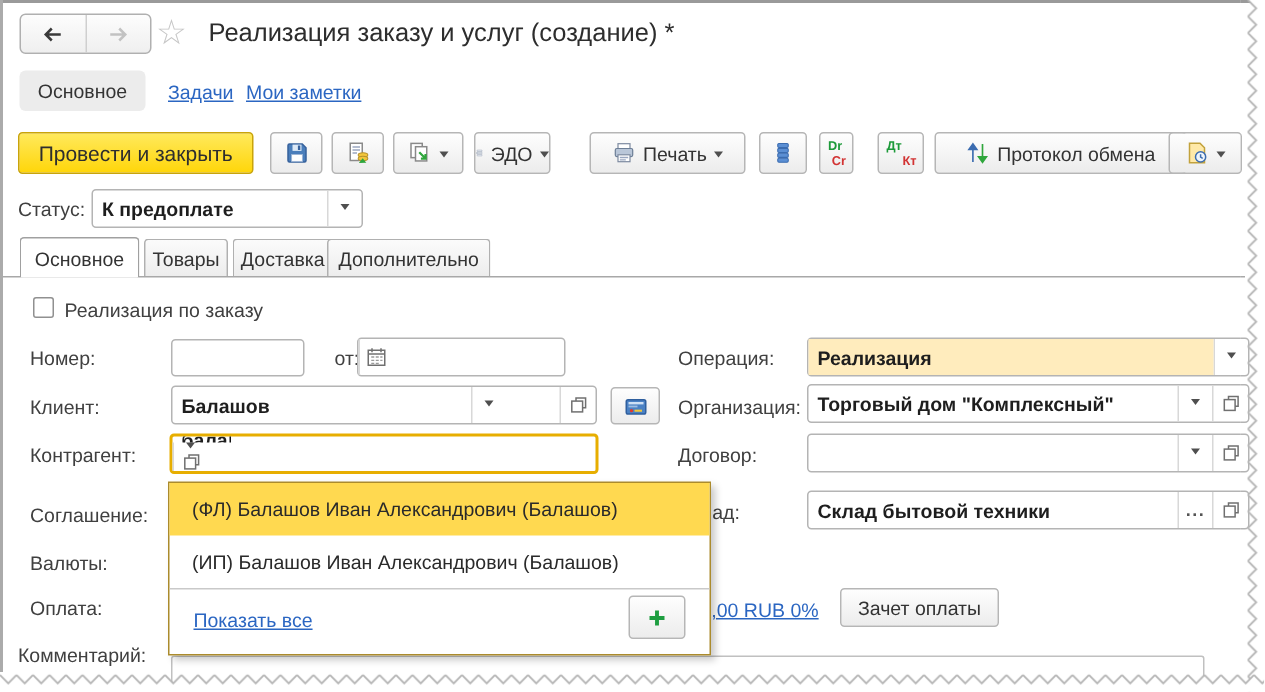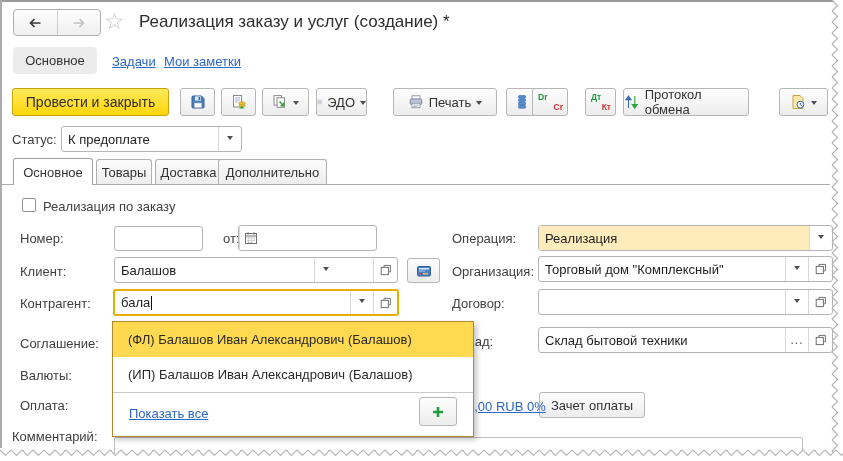--- a/index.html
+++ b/index.html
@@ -28,21 +28,21 @@
       font-size:14px;color:#2e2e2e;}
   .tri{width:0;height:0;border:3.5px solid transparent;border-top:4.5px solid #4f4f4f;margin-top:5px;}
   .icx{display:inline-flex;width:16px;height:16px;}
   .drcr{position:relative;width:100%;height:100%;font-weight:bold;font-size:8.5px;}
   .drcr .a{position:absolute;left:5px;top:3px;color:#1d9a3a;}
   .drcr .b{position:absolute;right:4px;bottom:3px;color:#d23333;}
   
   .lbl{font-size:13px;color:#404040;white-space:nowrap;}
   
   .combo{display:flex;align-items:stretch;background:#fff;border:1px solid #b4b4b4;border-radius:3px;
-         box-sizing:border-box;height:26px;}
+         box-sizing:border-box;height:26px;font-weight:bold;}
   .combo .txt{flex:1;display:flex;align-items:center;padding-left:6px;font-size:13px;color:#1e1e1e;
               white-space:nowrap;overflow:hidden;position:relative;}
   .combo .seg{width:22px;display:flex;align-items:center;justify-content:center;
               border-left:1px solid #d8d8d8;cursor:pointer;}
   .combo .seg.w{width:23px;}
   .combo.focus{border:2px solid #e7ae00;height:27px;}
   .caret{display:inline-block;width:1px;height:14px;background:#111;margin-left:1px;}
   input.txtin{position:absolute;border:1px solid #b4b4b4;border-radius:3px;box-sizing:border-box;
               height:25px;font-family:"Liberation Sans",sans-serif;font-size:13px;padding:0 5px;outline:none;}
   
@@ -145,34 +145,34 @@
 
   <div class="abs tb" style="left:506px;width:32px;">
     <svg class="icx" viewBox="0 0 16 16">
         <rect x="4.5" y="1.6" width="7" height="2.7" rx=".8" fill="#5b8fd4" stroke="#3b6cb0" stroke-width=".7"></rect>
         <rect x="4.5" y="4.9" width="7" height="2.7" rx=".8" fill="#5b8fd4" stroke="#3b6cb0" stroke-width=".7"></rect>
         <rect x="4.5" y="8.2" width="7" height="2.7" rx=".8" fill="#5b8fd4" stroke="#3b6cb0" stroke-width=".7"></rect>
         <rect x="4.5" y="11.5" width="7" height="2.7" rx=".8" fill="#5b8fd4" stroke="#3b6cb0" stroke-width=".7"></rect>
       </svg>
   </div>
 
-  <div class="abs tb" style="left:532px;width:36px;">
+  <div class="abs tb" style="left:546px;width:23px;">
     <span class="drcr">
         <span class="a">Dr</span>
         <span class="b">Cr</span>
       </span>
   </div>
   <div class="abs tb" style="left:585px;width:31px;">
     <span class="drcr">
         <span class="a">Дт</span>
         <span class="b">Кт</span>
       </span>
   </div>
 
-  <div class="abs tb" style="left:623px;width:126px;">
+  <div class="abs tb" style="left:623px;width:168px;">
     <svg class="icx" viewBox="0 0 16 16">
         <path d="M4.6 14V5M4.6 2L2 5.6h5.2z" fill="#3b6cb0" stroke="#3b6cb0" stroke-width="1.1"></path>
         <path d="M11 2v9M11 14.2L8.4 10.6h5.2z" fill="#2fa63c" stroke="#2fa63c" stroke-width="1.1"></path>
       </svg>
     <span>Протокол обмена</span>
   </div>
 
   <div class="abs tb" style="left:779px;width:49px;">
     <svg class="icx" viewBox="0 0 16 16">
         <path d="M3 1.5h7l3 3V14.5H3z" fill="#ffe9a8" stroke="#c2a23c"></path>
@@ -230,42 +230,42 @@
     <svg width="16" height="16" viewBox="0 0 16 16">
         <rect x="1.5" y="3.5" width="13" height="9.5" rx="1.2" fill="#4a81c4" stroke="#2f5f9e"></rect>
         <rect x="3" y="5" width="10" height="1.6" fill="#cfe0f4"></rect>
         <rect x="3" y="7.4" width="6" height="1.2" fill="#9dbde4"></rect>
         <circle cx="5" cy="10.8" r="1.1" fill="#e03a2f"></circle>
         <rect x="7" y="10.1" width="5" height="1.4" fill="#f0c83c"></rect>
       </svg>
   </div>
 
   <div class="abs lbl" style="left:20px;top:296px;">Контрагент:</div>
-  <div class="abs combo focus" style="left:113px;top:289px;width:286px;">
+  <div class="abs combo focus" style="left:113px;top:289px;width:286px;flex-direction:column;">
     <div class="txt">
         <span>бала</span>
         <span class="caret"></span>
       </div>
     <div class="seg">
         <span class="tri" style="margin-top:0;"></span>
       </div>
     <div class="seg w">
       <svg width="12" height="12" viewBox="0 0 12 12">
           <rect x="1.2" y="3.4" width="7.2" height="7.2" fill="#fff" stroke="#707070"></rect>
           <path d="M4 3.4V1.4h6.4v6.4H8.4" fill="none" stroke="#707070"></path>
         </svg>
     </div>
   </div>
 
   <div class="abs lbl" style="left:20px;top:336px;">Соглашение:</div>
   <div class="abs lbl" style="left:20px;top:368px;">Валюты:</div>
   <div class="abs lbl" style="left:20px;top:398px;">Оплата:</div>
 
   <div class="abs lnk" style="left:467px;top:399px;z-index:5;">0,00 RUB 0%</div>
-  <div class="abs btn" style="left:539px;top:392px;width:106px;height:26px;">Зачет оплаты</div>
+  <div class="abs btn" style="left:560px;top:392px;width:106px;height:26px;">Зачет оплаты</div>
 
   <div class="abs lbl" style="left:12px;top:429px;">Комментарий:</div>
   <div class="abs" style="left:114px;top:437px;width:689px;height:22px;border:1px solid #c0c0c0;border-radius:2px;box-sizing:border-box;"></div>
 
   <div class="abs lbl" style="left:452px;top:231px;">Операция:</div>
   <div class="abs combo" style="left:538px;top:225px;width:295px;height:26px;">
     <div class="txt" style="background:#ffecbd;">Реализация</div>
     <div class="seg">
         <span class="tri" style="margin-top:0;"></span>
       </div>

